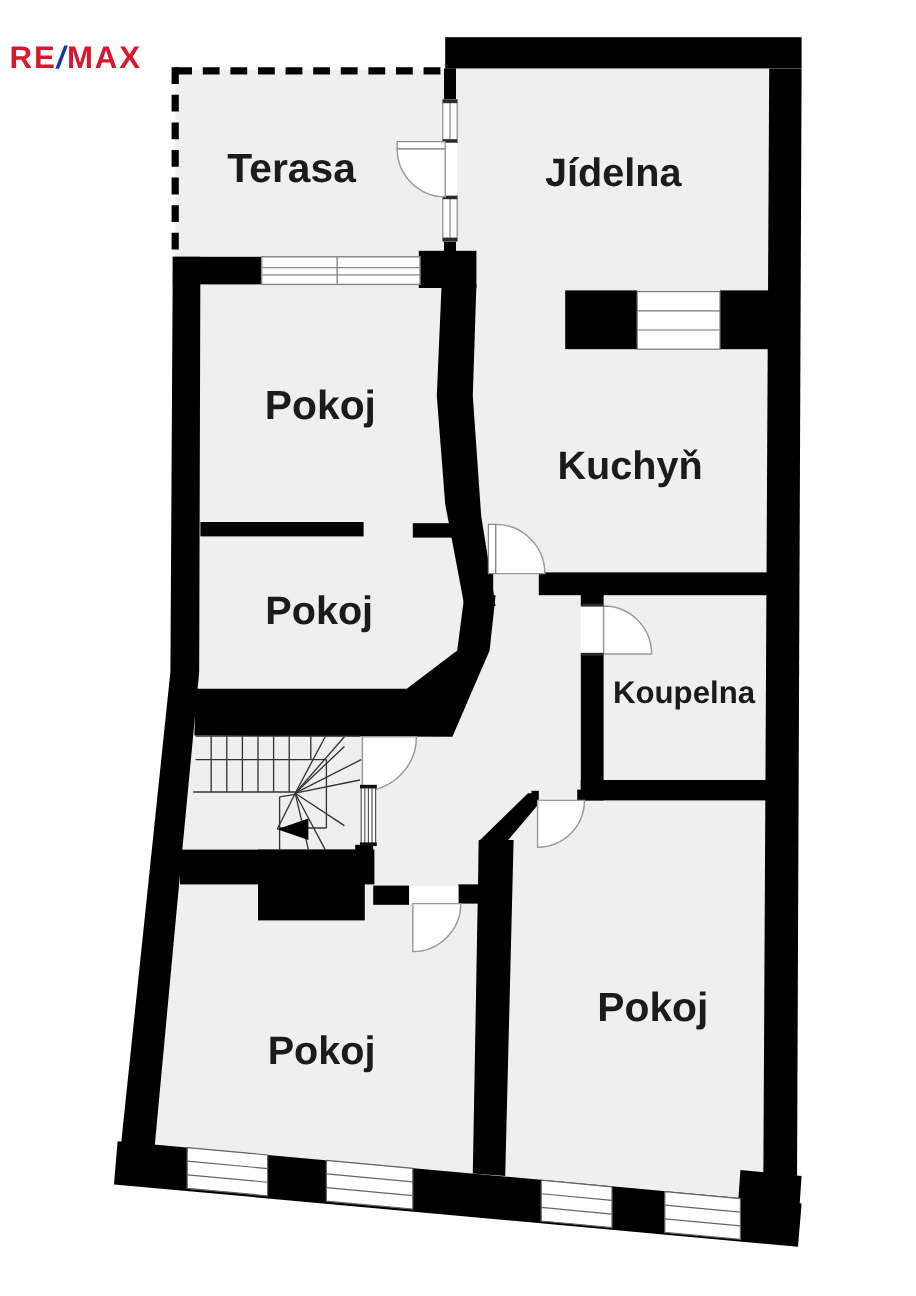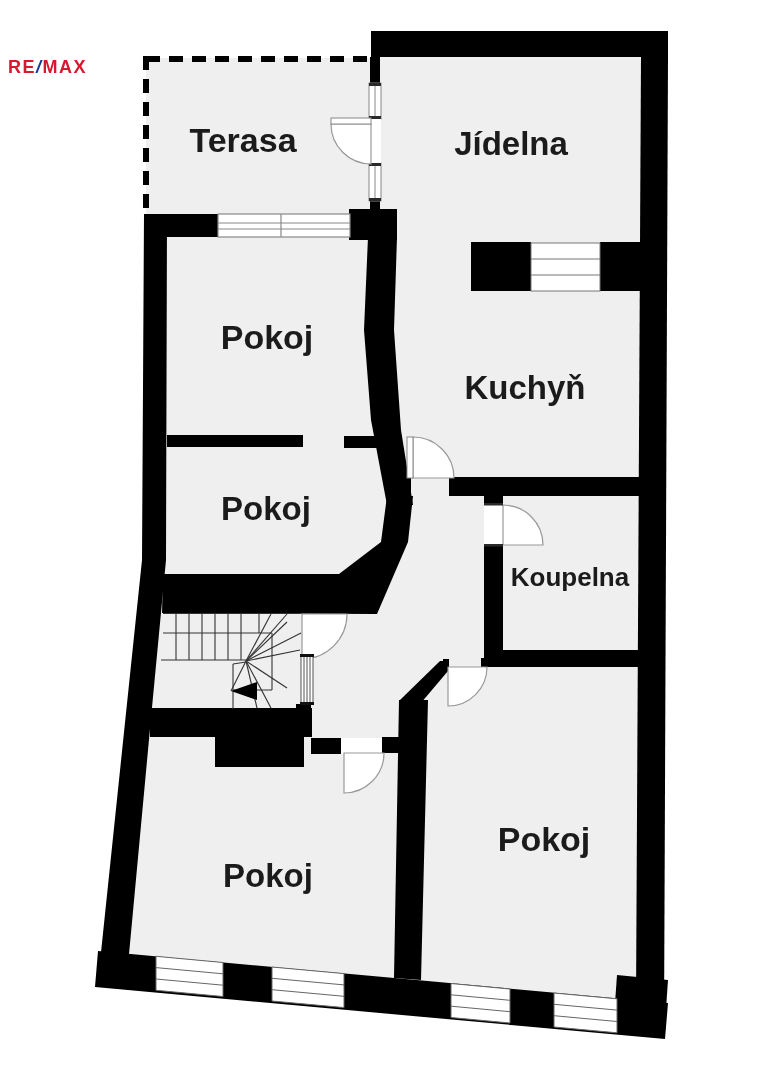--- a/index.html
+++ b/index.html
@@ -236,14 +236,14 @@
     <text x="266" y="520" font-size="33">Pokoj</text>
 
     <text x="570" y="586" font-size="26">Koupelna</text>
 
     <text x="268" y="887" font-size="33">Pokoj</text>
 
     <text x="544" y="851" font-size="34">Pokoj</text>
   </g>
 </svg>
 
-<div style="position:absolute;left:8px;top:33px;font-size:18px;font-weight:bold;letter-spacing:1.5px;color:#d6192e;margin-top:24px;">RE<span style="color:#1437a0;font-style:italic;">/</span>MAX</div>
+<div style="position:absolute;left:8px;top:33px;font-size:26px;font-weight:bold;letter-spacing:1.5px;color:#d6192e;">RE<span style="color:#1437a0;font-style:italic;">/</span>MAX</div>
 </div>
 
 </body></html>

